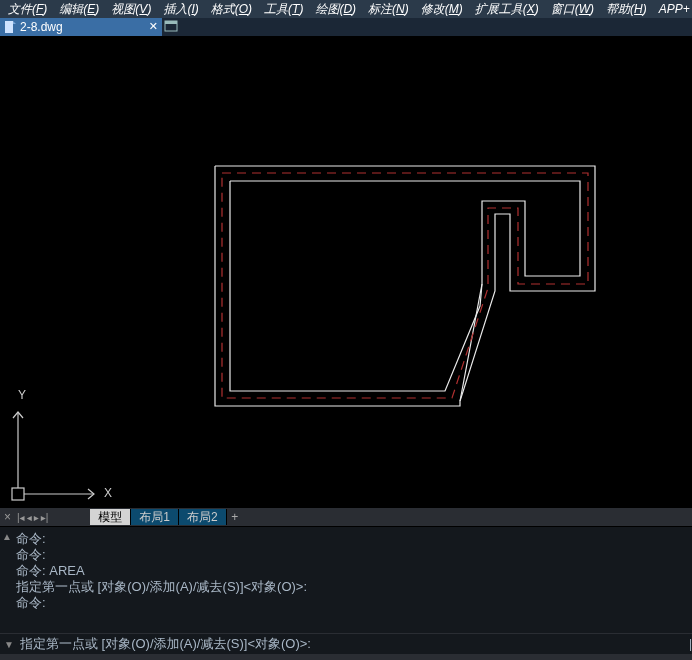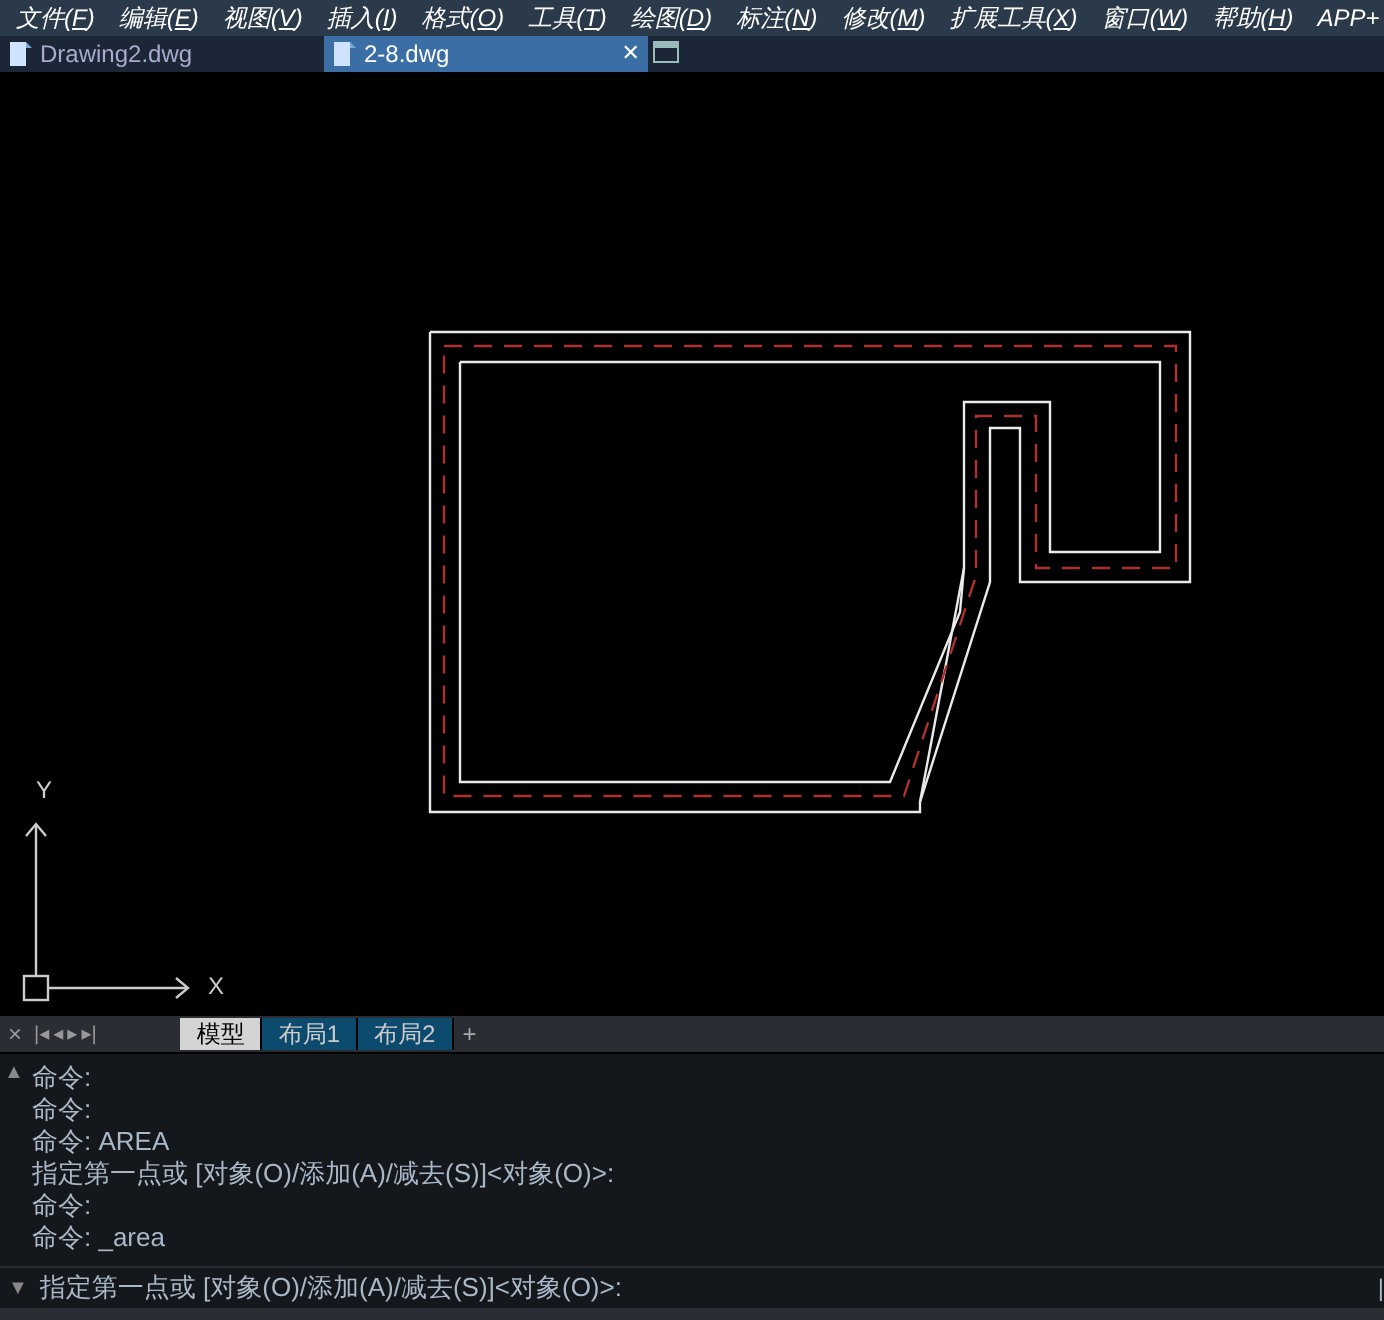--- a/index.html
+++ b/index.html
@@ -47,29 +47,20 @@
     <div class="menu-item">绘图(<u>D</u>)</div>
     <div class="menu-item">标注(<u>N</u>)</div>
     <div class="menu-item">修改(<u>M</u>)</div>
     <div class="menu-item">扩展工具(<u>X</u>)</div>
     <div class="menu-item">窗口(<u>W</u>)</div>
     <div class="menu-item">帮助(<u>H</u>)</div>
     <div class="menu-item">APP+</div>
   </div>
 
 <div class="tabbar">
-  <div class="doc-tab inactive">
-    <span class="tab-icon">
-      <svg viewBox="0 0 12 12">
-          <rect x="1" y="0" width="8" height="12" fill="#cfe3ff"></rect>
-          <polygon points="9,0 12,3 9,3" fill="#7aa7d9"></polygon>
-        </svg>
-    </span>
-    <span>Drawing2.dwg</span>
-  </div>
   <div class="doc-tab active">
     <span class="tab-icon">
       <svg viewBox="0 0 12 12">
           <rect x="1" y="0" width="8" height="12" fill="#cfe3ff"></rect>
           <polygon points="9,0 12,3 9,3" fill="#7aa7d9"></polygon>
         </svg>
     </span>
     <span>2-8.dwg</span>
     <span class="close-x">✕</span>
   </div>
@@ -126,21 +117,20 @@
 </div>
 
 <div class="cmd-history">
   <span class="arrow-up">▲</span>
   <div id="cmd-hist-lines" style="margin-left:8px;">
       <div>命令:</div>
       <div>命令:</div>
       <div>命令: AREA</div>
       <div>指定第一点或 [对象(O)/添加(A)/减去(S)]&lt;对象(O)&gt;:</div>
       <div>命令:</div>
-      <div>命令: _area</div>
     </div>
 </div>
 
 <div class="cmd-input-row">
   <span class="arrow-dn">▼</span>
   <span class="prompt">指定第一点或 [对象(O)/添加(A)/减去(S)]&lt;对象(O)&gt;:</span>
   <input type="text" value="" style="">
   <span style="color:#a9b7c6;margin-left:-2px;">|</span>
 </div>
 

